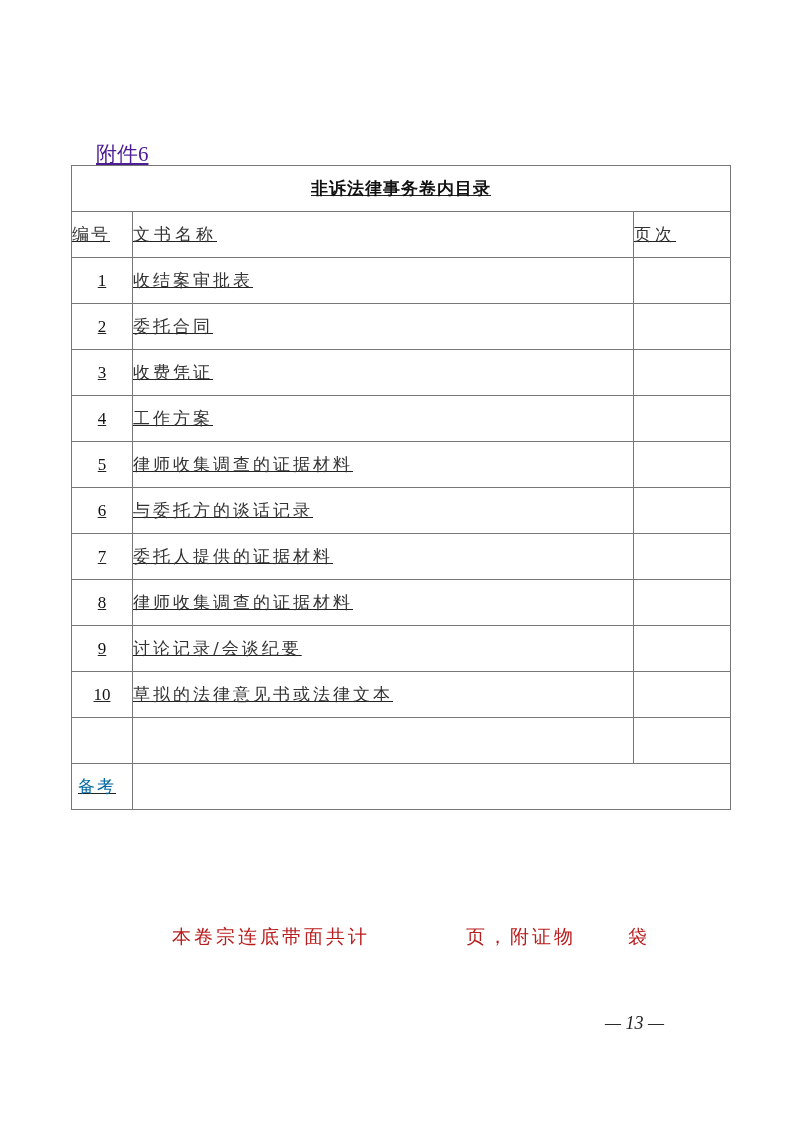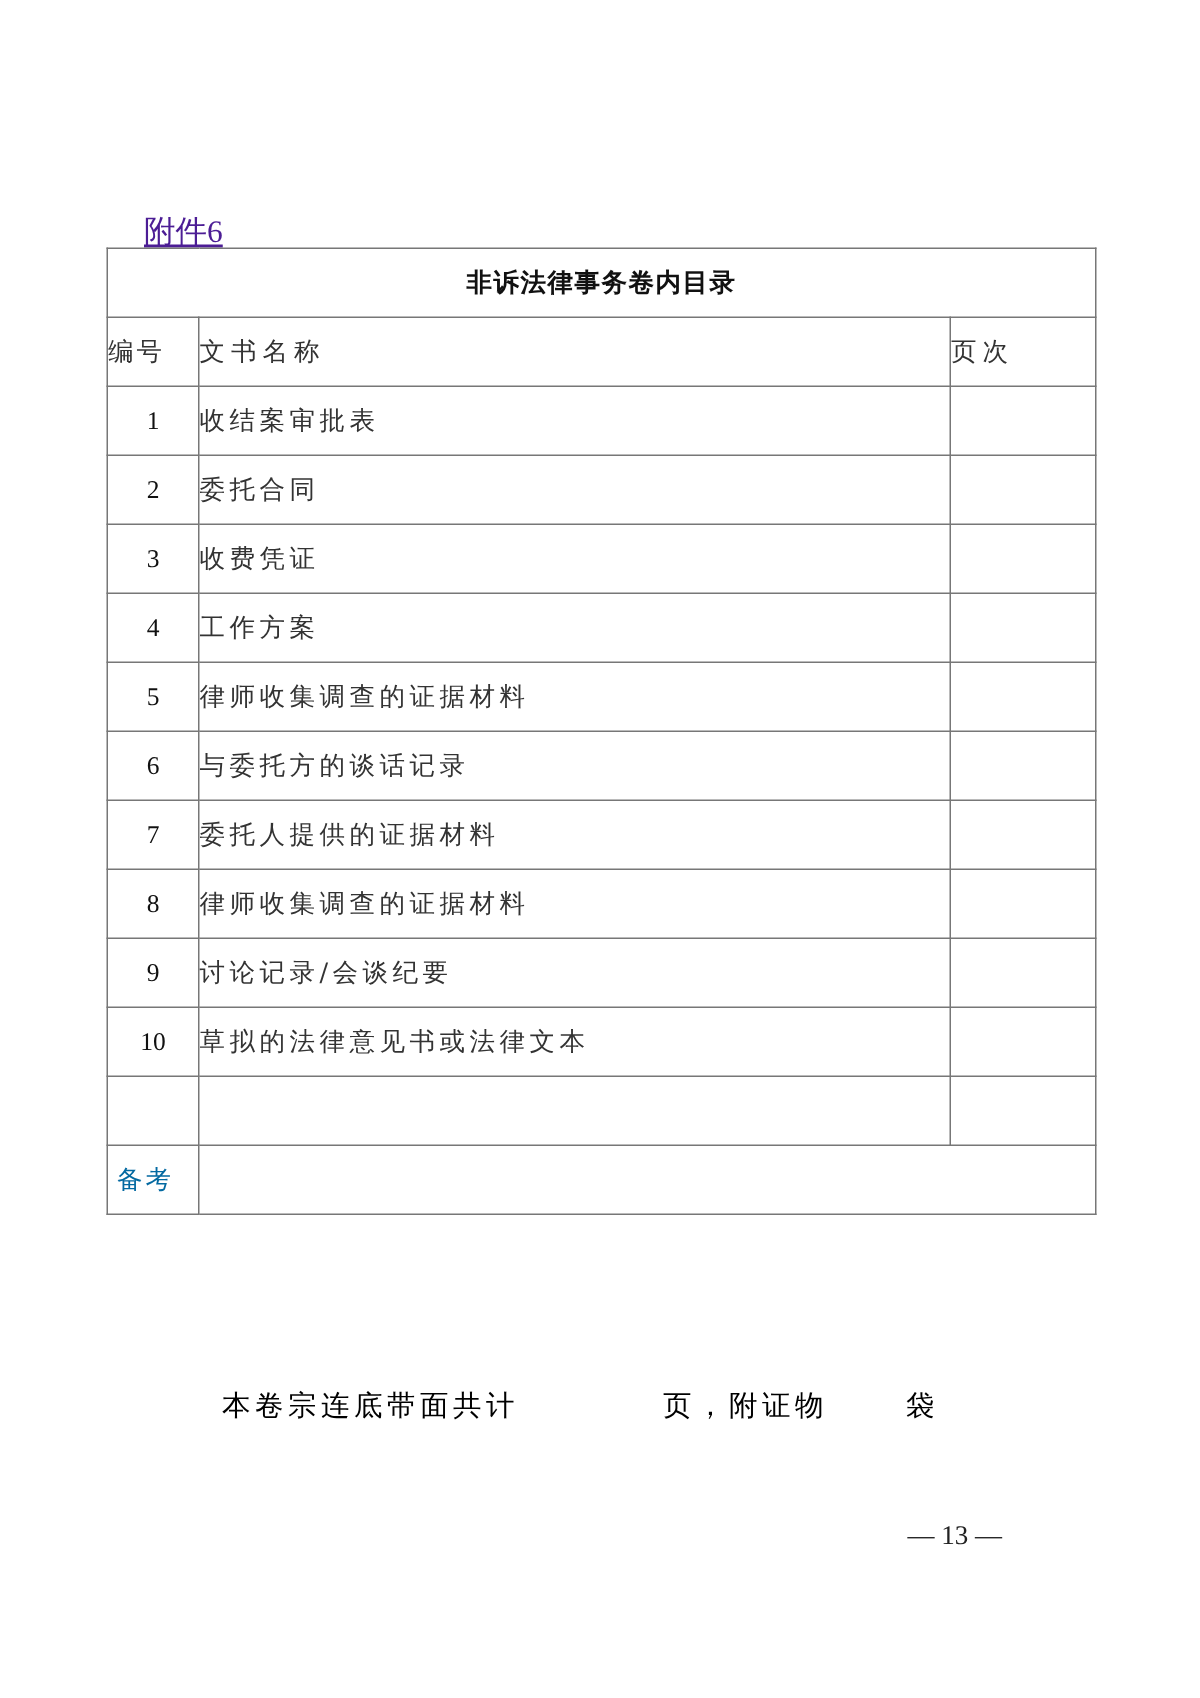--- a/index.html
+++ b/index.html
@@ -2,30 +2,30 @@
 <html><head>
 <meta charset="utf-8">
 <style>
   html, body { margin: 0; padding: 0; background: #ffffff; }
   body { width: 800px; height: 1132px; position: relative; overflow: hidden;
          font-family: "DejaVu Serif", "Liberation Serif", serif; color: #222; }
   .attachment { position: absolute; left: 96px; top: 140px; font-size: 21px;
                 font-family: "DejaVu Sans", "Liberation Sans", sans-serif; color: #4c1d95; text-decoration: underline; }
   .attachment .num { font-family: "Liberation Serif", serif; }
   table.catalog { position: absolute; left: 71px; top: 165px; width: 659px;
-                  border-collapse: collapse; table-layout: fixed; }
+                  border-collapse: collapse; table-layout: fixed; text-decoration: underline; }
   table.catalog td { border: 1px solid #777; padding: 0; height: 45px; font-size: 17px; }
   td.title { text-align: center; font-size: 23px; font-weight: bold; letter-spacing: 1px; color: #111; }
   td.hdr { text-align: left; letter-spacing: 4px; color: #333; }
   td.no { text-align: center; font-family: "Liberation Serif", serif; font-size: 18px; color: #111; }
   td.name { padding-left: 10px; letter-spacing: 3px; color: #333; margin-left: 41px; }
   td.remark { text-align: left; padding-left: 8px; letter-spacing: 3px; color: #0369a1; }
-  .footer-line { position: absolute; top: 924px; left: 148px; font-size: 19px; letter-spacing: 3px; color: #000000; white-space: pre; }
+  .footer-line { position: absolute; top: 924px; left: 172px; font-size: 19px; letter-spacing: 3px; color: #b91c1c; white-space: pre; }
   .page-no { position: absolute; top: 1013px; left: 605px; font-size: 18px; color: #222;
-             font-family: "Liberation Serif", serif; }
+             font-family: "Liberation Serif", serif; font-style: italic; }
 </style>
 </head>
 <body>
 
 <div class="attachment"><span>附件</span><span class="num">6</span></div>
 
 <table class="catalog">
   <colgroup>
       <col style="width:61px">
       <col style="width:501px">

